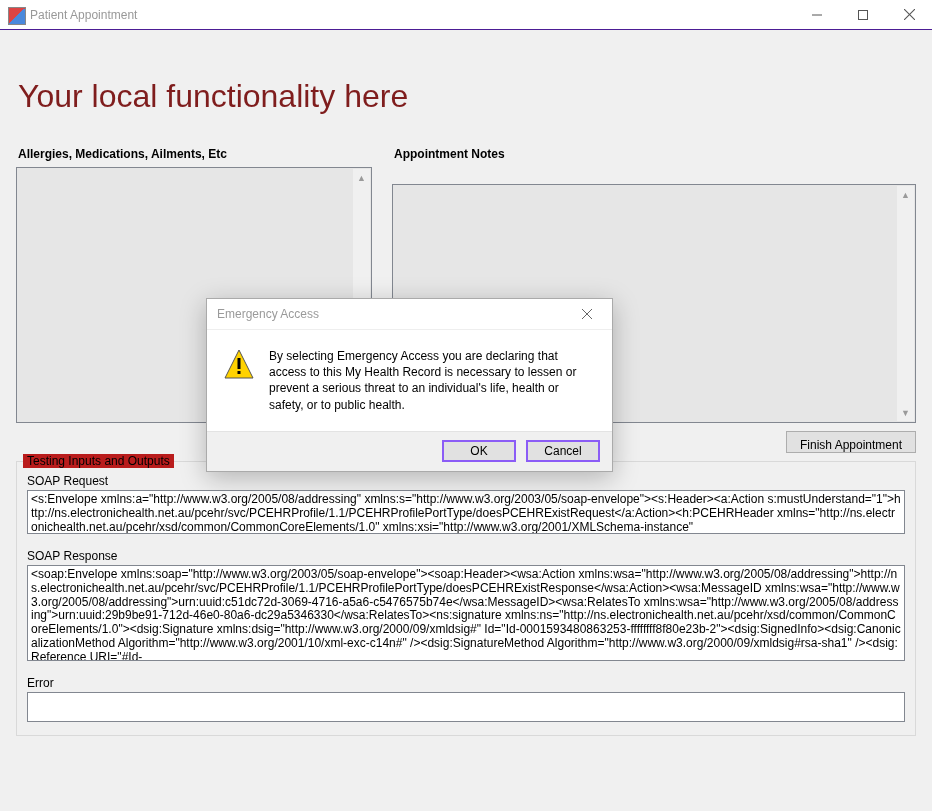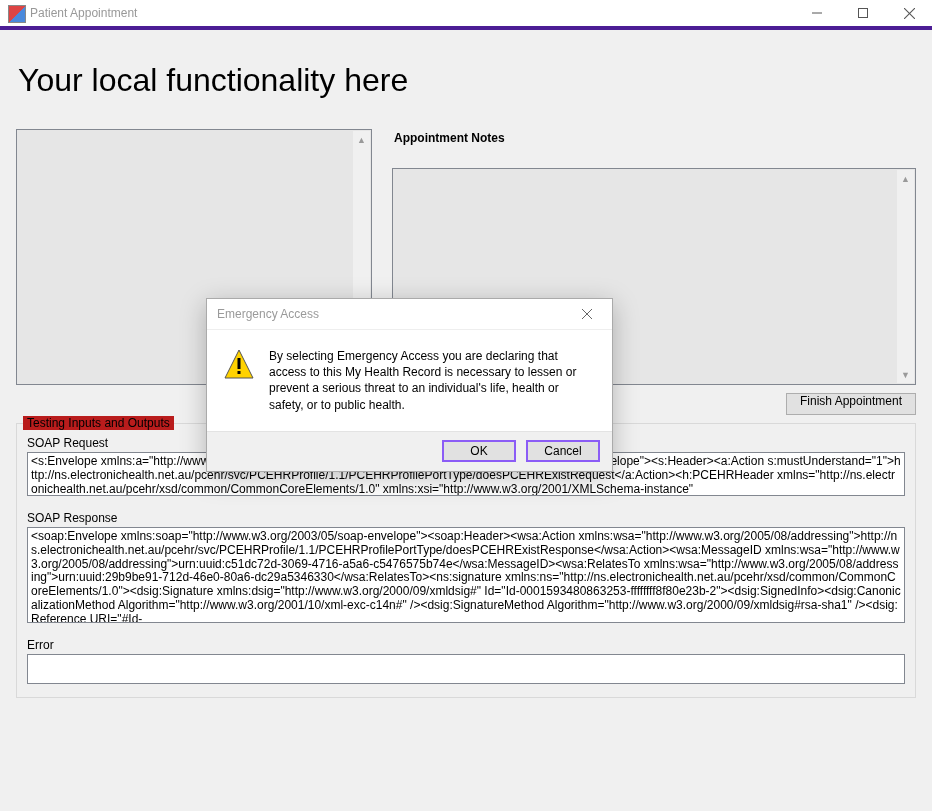--- a/index.html
+++ b/index.html
@@ -12,21 +12,21 @@
     width: 932px;
     height: 811px;
     overflow: hidden;
   }
   
   .titlebar {
     height: 30px;
     background: #fff;
     display: flex;
     align-items: center;
-    border-bottom: 4px solid #4c1d95;
+    border-bottom: 1px solid #4c1d95;
   }
   .titlebar .app-icon {
     width: 16px; height: 16px;
     margin: 0 6px 0 8px;
     display: inline-block;
     position: relative;
   }
   .titlebar .app-icon::before {
     content:"";
     position:absolute;
@@ -48,22 +48,22 @@
   .win-btn.close svg { width:11px; height:11px; }
   
   .client {
     position: relative;
     padding: 18px 16px 10px 16px;
     height: calc(811px - 30px);
   }
   .heading {
     font-size: 32px;
     font-weight: 400;
-    margin: 14px 0 30px 2px;
-    color: #000000;
+    margin: 30px 0 30px 2px;
+    color: #7f1d1d;
   }
   .mhr-btn {
     position: absolute;
     top: 24px; right: 18px;
     width: 157px; height: 28px;
     background: #e1e1e1;
     border: 2px solid #0078d7;
     display:flex; align-items:center; justify-content:center;
     font-size: 12px;
   }
@@ -94,21 +94,21 @@
     color:#9a9a9a; font-size:9px;
   }
   .panel-scrollbar .arrow.up { top:0; }
   .panel-scrollbar .arrow.down { bottom:0; }
   .finish-btn {
     float:right;
     margin-top: 8px;
     width: 130px; height: 22px;
     background:#e1e1e1;
     border:1px solid #adadad;
-    display:flex; align-items:flex-start; justify-content:center;
+    display:flex; align-items:flex-end; justify-content:center;
     font-size:12px;
   }
   
   .group {
     clear: both;
     margin-top: 38px;
     border: 1px solid #d9d9d9;
     padding: 6px 10px 10px 10px;
     position: relative;
   }
@@ -221,20 +221,21 @@
   </div>
 </div>
 
 <div class="client">
 
 
   <div class="heading">Your local functionality here</div>
 
   <div class="two-col">
     <div style="display:flex;flex-direction:column;">
+      <div class="section-label">Allergies, Medications, Ailments, Etc</div>
       <div class="panel left">
         <div class="panel-scrollbar">
           <div class="arrow up">▲</div>
           <div class="arrow down">▼</div>
         </div>
       </div>
     </div>
     <div style="display:flex;flex-direction:column;flex:1;gap:17px;">
       <div class="section-label">Appointment Notes</div>
       <div class="panel right">

